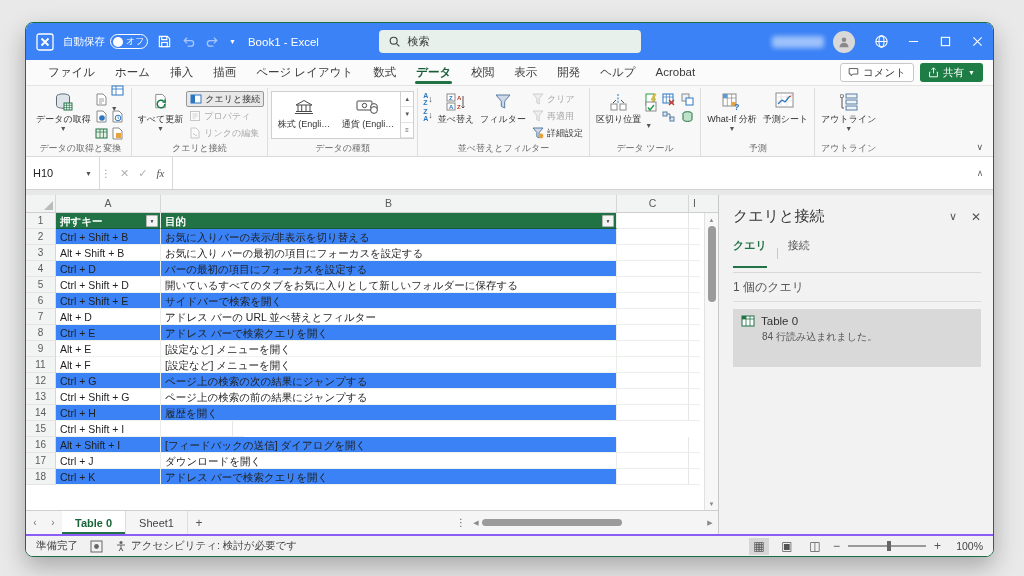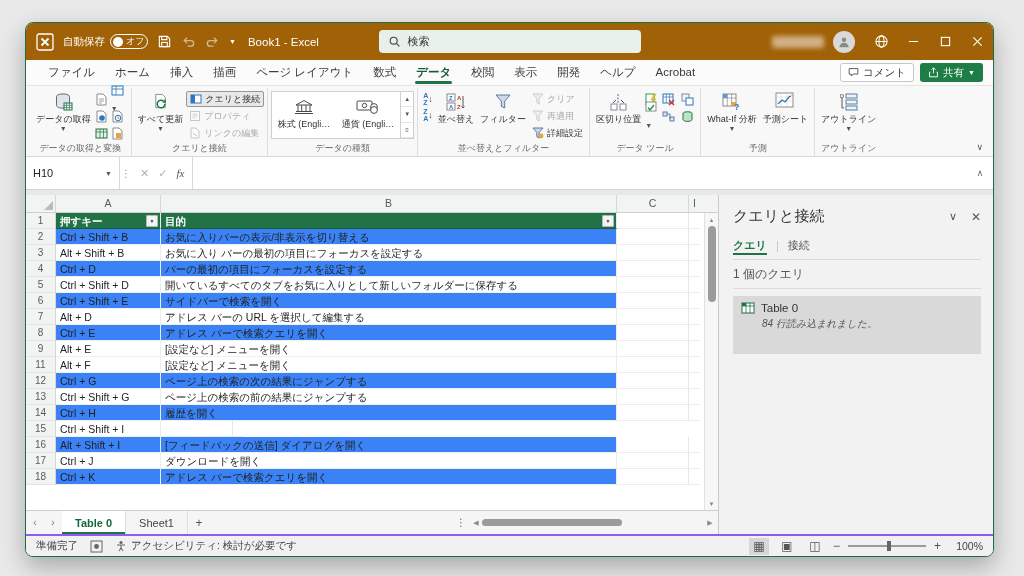--- a/index.html
+++ b/index.html
@@ -3,21 +3,21 @@
 <meta charset="utf-8">
 <style>
   * { margin:0; padding:0; box-sizing:border-box; }
   html,body { width:1024px; height:576px; overflow:hidden; background:#e9e9e9;
     font-family:"Liberation Sans","DejaVu Sans",sans-serif; }
   .window { position:absolute; left:25px; top:22px; width:969px; height:535px;
     border-radius:8px; overflow:hidden; background:#fff; border:1px solid #1a6e42;
     box-shadow:0 10px 24px rgba(0,0,0,.28); display:flex; flex-direction:column; }
 
   
-  .titlebar { height:37px; background:#a16207; display:flex; align-items:center;
+  .titlebar { height:37px; background:#3b82f6; display:flex; align-items:center;
     padding:0 0 0 10px; position:relative; flex:none; color:#fff; }
   .titlebar .tbgrp { display:flex; align-items:center; gap:9px; }
   .xl-logo { width:18px; height:18px; }
   .autosave { display:flex; align-items:center; gap:5px; font-size:10.5px; color:#fff; }
   .pill { width:38px; height:15px; border:1px solid #fff; border-radius:8px; display:flex;
     align-items:center; gap:3px; padding:0 2px; }
   .knob { width:10px; height:10px; background:#fff; border-radius:50%; }
   .pill .st { font-size:9px; }
   .tb-ic { width:15px; height:15px; display:inline-flex; }
   .dim { opacity:.55; }
@@ -72,21 +72,21 @@
     font-size:6px; color:#555; border-bottom:1px solid #e4e4e4; }
   .sortcol { display:flex; flex-direction:column; gap:2px; padding:4px 2px 0; }
   .azb { display:flex; align-items:center; font-size:7px; color:#2b77c0; line-height:1; }
   .azb .lt { display:flex; flex-direction:column; font-weight:bold; }
   .azb .ar { color:#444; font-size:9px; }
   .collapse-rb { position:absolute; right:10px; bottom:4px; color:#555; font-size:9px; }
 
   
   .fbar { height:33px; background:#fff; border-bottom:1px solid #d2d2d2; display:flex;
     align-items:stretch; flex:none; }
-  .namebox { width:94px; display:flex; align-items:center; justify-content:space-between;
+  .namebox { width:74px; display:flex; align-items:center; justify-content:space-between;
     padding:0 7px; font-size:11px; color:#222; border-right:1px solid #d8d8d8; }
   .fdots { width:12px; display:flex; align-items:center; justify-content:center; color:#9a9a9a; font-size:10px; }
   .fbtns { display:flex; align-items:center; gap:9px; padding:0 8px; border-right:1px solid #d8d8d8; }
   .fbtns .gr { color:#b0b0b0; font-size:11px; }
   .fx { font-size:11px; color:#555; font-family:"Liberation Serif","DejaVu Serif",serif; font-style:italic; }
   .finput { flex:1; }
   .fcollapse { width:26px; display:flex; align-items:center; justify-content:center;
     color:#666; font-size:9px; }
   .gapstrip { height:5px; background:#e8e8e8; flex:none; }
 
@@ -138,27 +138,27 @@
   .hthumb { width:140px; height:7px; background:#9b9b9b; border-radius:4px; }
 
   
   .panel { flex:1; background:#f2f2f2; border-left:1px solid #c9c9c9; display:flex;
     flex-direction:column; padding:12px 12px 0 14px; }
   .ptitle-row { display:flex; align-items:center; }
   .ptitle { font-size:15px; color:#333; }
   .pbtns { margin-left:auto; display:flex; gap:14px; color:#555; font-size:10px; align-items:center; }
   .ptabs { display:flex; align-items:center; gap:10px; margin-top:12px;
     border-bottom:1px solid #d8d8d8; padding-bottom:4px; }
-  .ptab { font-size:11px; color:#555; padding-bottom:2px; }
+  .ptab { font-size:11px; color:#555; padding-bottom:15px; }
   .ptab.active { color:#217346; font-weight:bold; box-shadow:inset 0 -2px 0 #217346; }
   .ptabsep { width:1px; height:11px; background:#c9c9c9; }
   .pcount { font-size:12px; color:#555; margin-top:6px; padding-bottom:5px; border-bottom:1px solid #dcdcdc; }
   .qcard { margin-top:7px; background:#d9d9d9; padding:6px 8px 7px; }
   .qname { display:flex; align-items:center; gap:6px; font-size:11.5px; color:#333; }
-  .qstatus { font-size:10px; color:#555; margin:3px 0 16px 21px;font-style:italic; }
+  .qstatus { font-size:10px; color:#555; margin:3px 0 16px 21px; }
 
   
   .statusbar { height:22px; background:#f1f1f1; border-top:2px solid #8b5cf6; display:flex;
     align-items:center; padding:0 10px; font-size:10.5px; color:#444; flex:none; }
   .sb-left { display:flex; align-items:center; gap:12px; }
   .sb-right { margin-left:auto; display:flex; align-items:center; gap:8px; }
   .viewic { width:20px; height:17px; display:flex; align-items:center; justify-content:center;
     font-size:12px; color:#555; }
   .viewic.active { background:#d7d7d7; }
   .ztrack { width:78px; height:2px; background:#9a9a9a; position:relative; }
@@ -656,21 +656,21 @@
             <div class="grow band">
               <div class="rh">6</div>
               <div class="ca">Ctrl + Shift + E</div>
               <div class="cb">サイドバーで検索を開く</div>
               <div class="cc"></div>
               <div class="ci"></div>
             </div>
             <div class="grow">
               <div class="rh">7</div>
               <div class="ca">Alt + D</div>
-              <div class="cb">アドレス バーの URL を選択して編集する</div>
+              <div class="cb">アドレス バーの URL 並べ替えとフィルター</div>
               <div class="cc"></div>
               <div class="ci"></div>
             </div>
             <div class="grow band">
               <div class="rh">8</div>
               <div class="ca">Ctrl + E</div>
               <div class="cb">アドレス バーで検索クエリを開く</div>
               <div class="cc"></div>
               <div class="ci"></div>
             </div>

